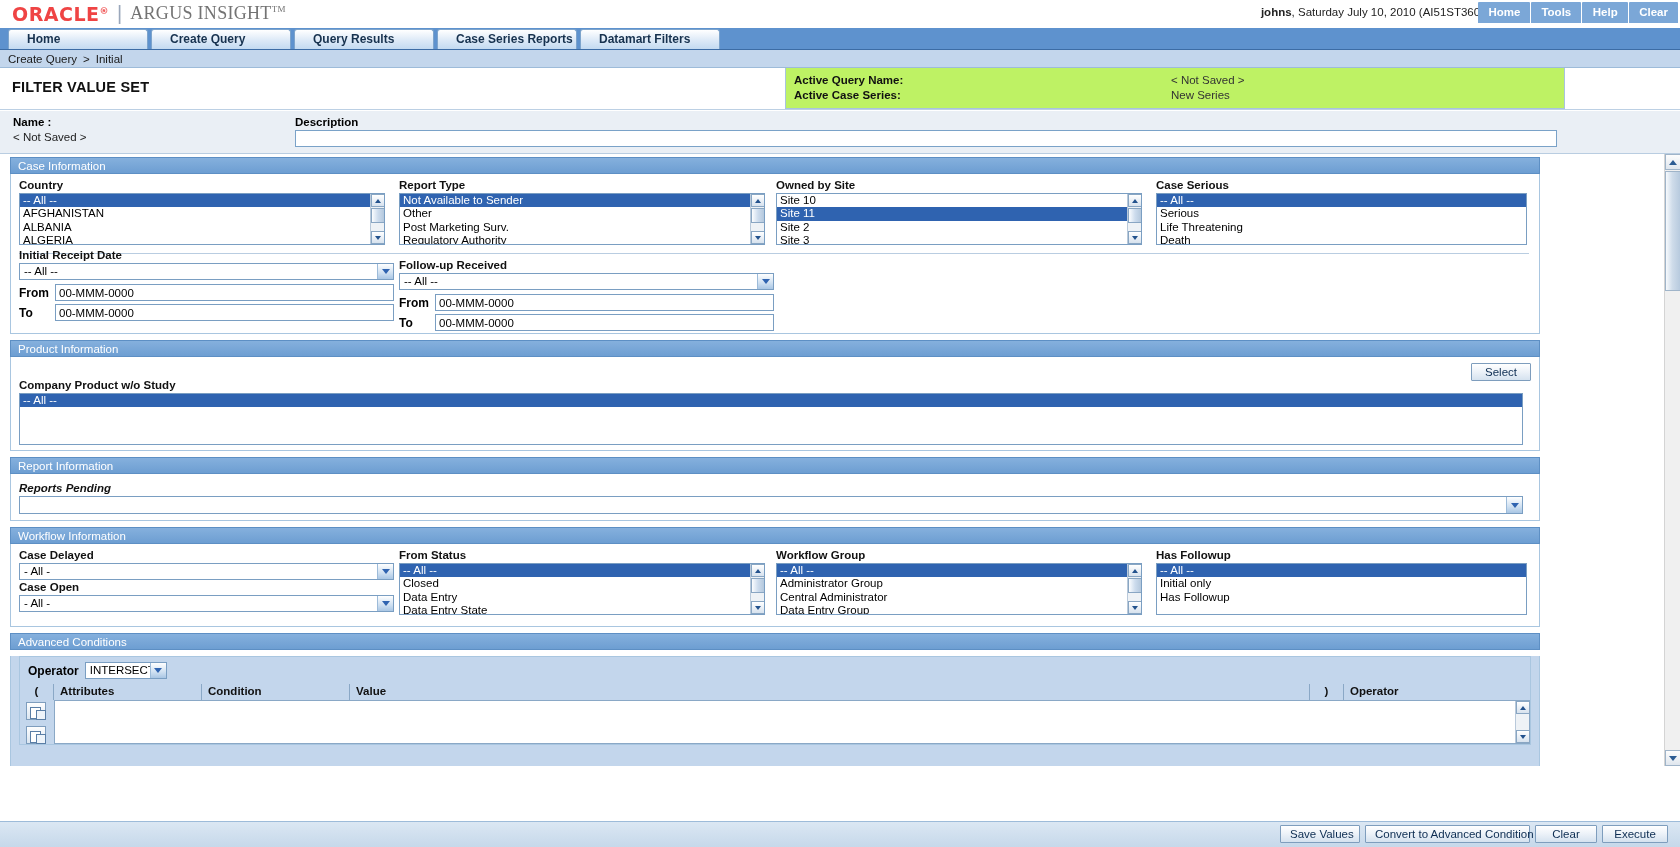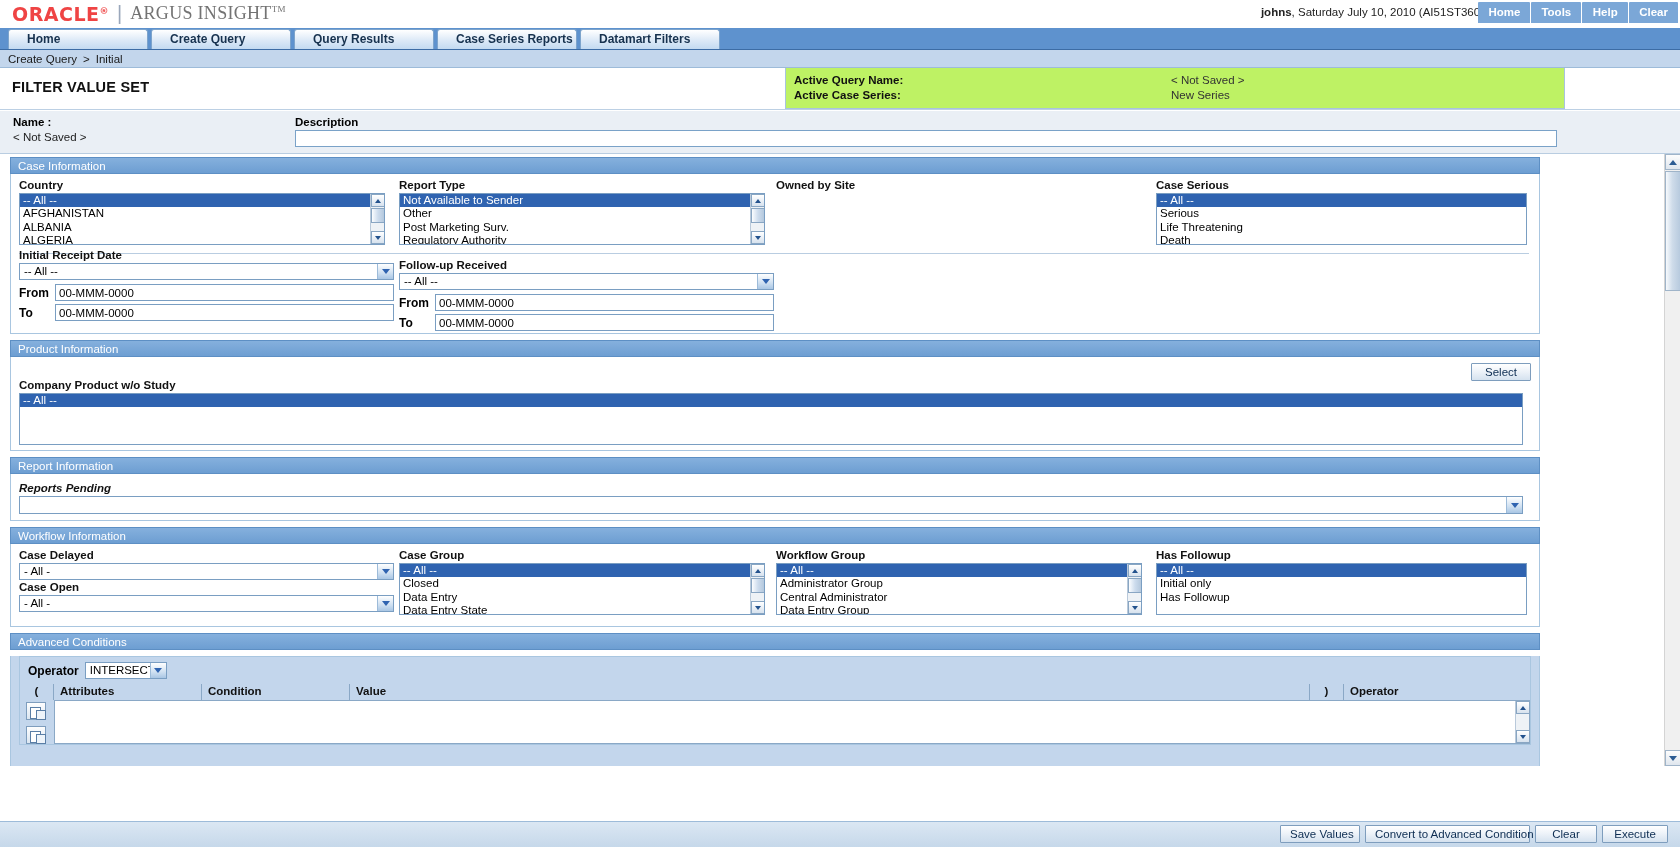--- a/index.html
+++ b/index.html
@@ -473,20 +473,35 @@
                 <div class="thumb"></div>
                 <div class="b bot">
                     <span class="chev-down"></span>
                   </div>
               </div>
             </div>
           </div>
 
           <div style="position:absolute; left:765px; top:5px; width:366px;">
             <span class="flabel">Owned by Site</span>
+            <div class="listbox">
+              <div class="opt">Site 10</div>
+              <div class="opt sel">Site 11</div>
+              <div class="opt">Site 2</div>
+              <div class="opt">Site 3</div>
+              <div class="lb-scroll">
+                <div class="b top">
+                    <span class="chev-up"></span>
+                  </div>
+                <div class="thumb"></div>
+                <div class="b bot">
+                    <span class="chev-down"></span>
+                  </div>
+              </div>
+            </div>
           </div>
 
           <div style="position:absolute; left:1145px; top:5px; width:371px;">
             <span class="flabel">Case Serious</span>
             <div class="listbox">
               <div class="opt sel">-- All --</div>
               <div class="opt">Serious</div>
               <div class="opt">Life Threatening</div>
               <div class="opt">Death</div>
             </div>
@@ -578,21 +593,21 @@
             <span class="flabel">Case Open</span>
             <div class="dropdown">
               <span>- All -</span>
               <span class="dd-btn">
                   <span class="dd-chev"></span>
                 </span>
             </div>
           </div>
 
           <div style="position:absolute; left:388px; top:5px; width:366px;">
-            <span class="flabel">Case Group</span>
+            <span class="flabel">From Status</span>
             <div class="listbox">
               <div class="opt sel">-- All --</div>
               <div class="opt">Closed</div>
               <div class="opt">Data Entry</div>
               <div class="opt">Data Entry State</div>
               <div class="lb-scroll">
                 <div class="b top">
                     <span class="chev-up"></span>
                   </div>
                 <div class="thumb"></div>

